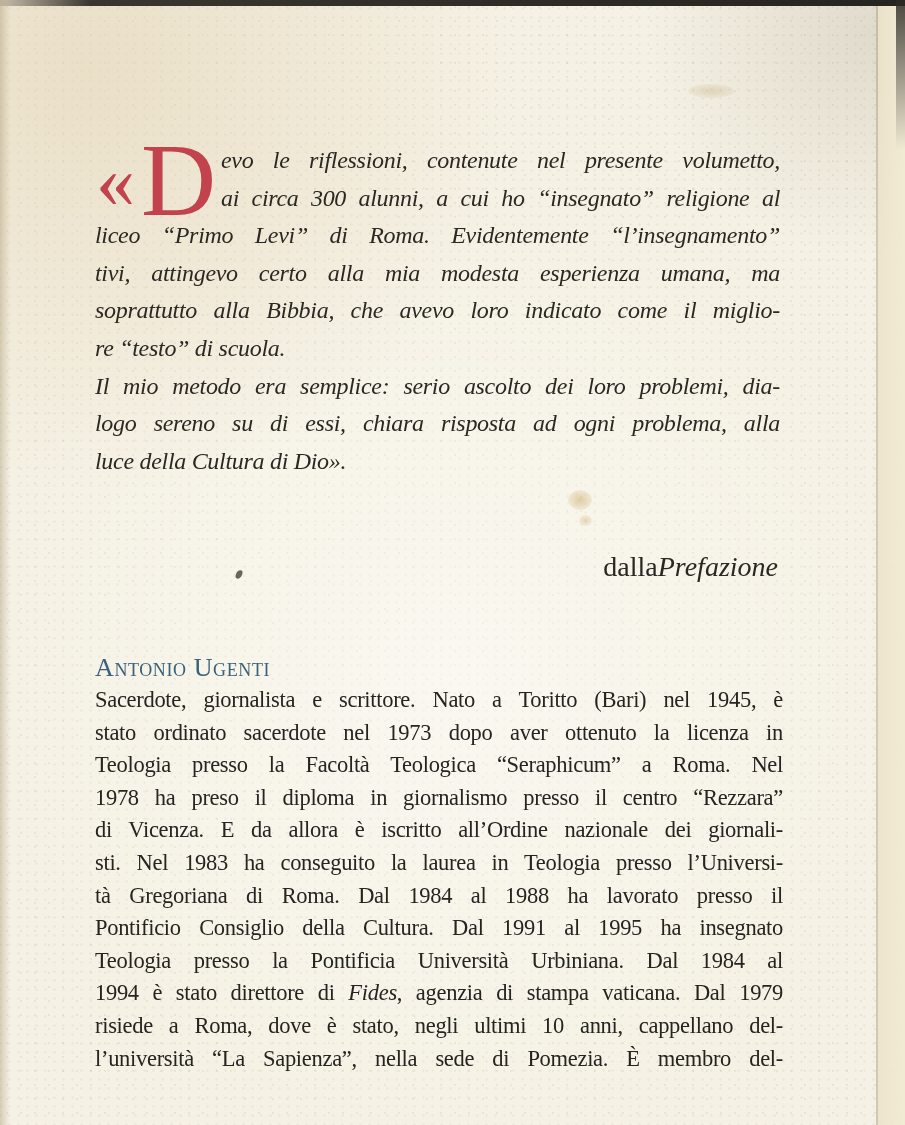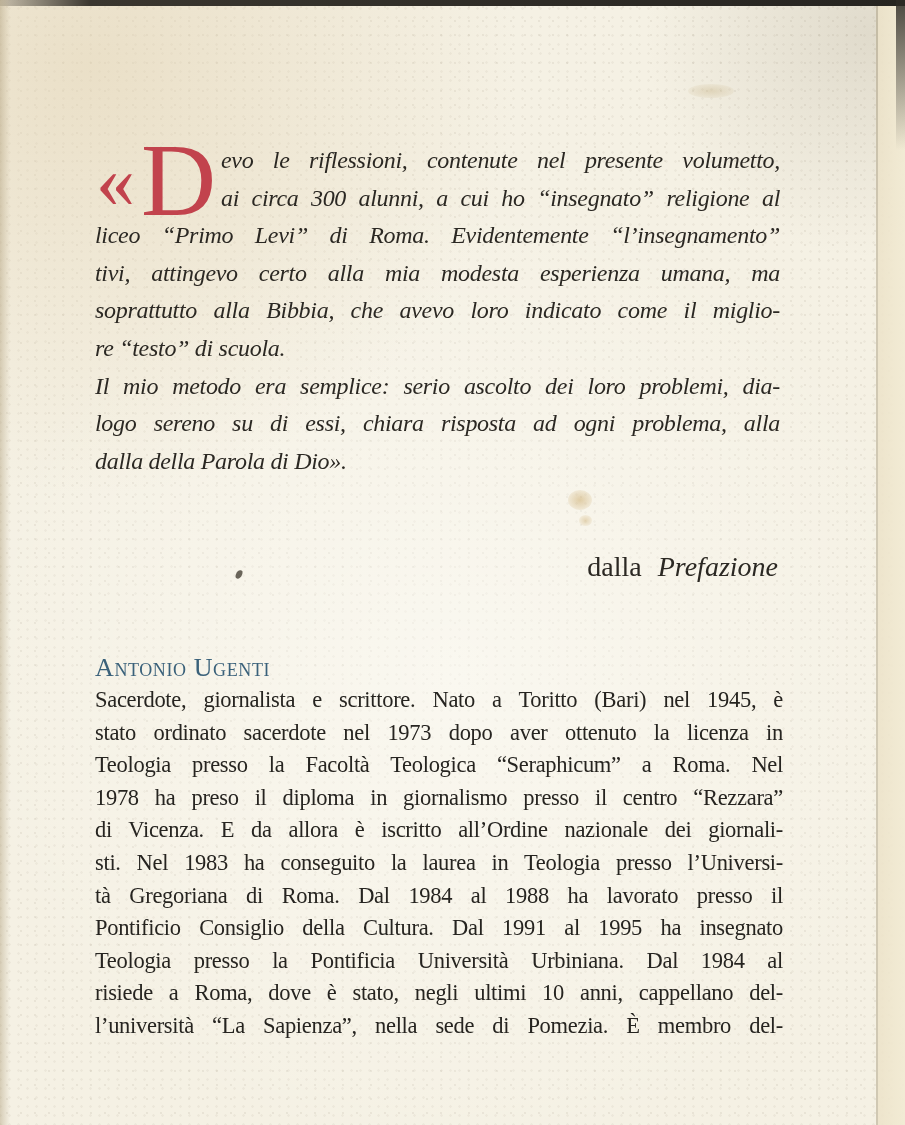--- a/index.html
+++ b/index.html
@@ -44,21 +44,21 @@
     font-family:"Liberation Serif", serif;}
   .drop-cap{position:absolute;left:46px;top:-14px;font-size:104px;line-height:1;color:#c2434d;
     font-family:"Liberation Serif", serif;}
   .quote-line{font-style:italic;font-size:24px;line-height:37.6px;letter-spacing:-0.3px;
     text-align:justify;text-align-last:justify;white-space:nowrap;color:#2b2823;}
   .quote-line.dc-indent{padding-left:126px;}
   .quote-line.no-justify{text-align:right;text-align-last:left;white-space:normal;}
   
   .attribution{position:absolute;left:95px;top:549px;width:683px;text-align:right;
     font-size:28px;line-height:36px;color:#2b2823;}
-  .attribution .att-title{font-style:italic;margin-left:16px;}
+  .attribution .att-title{font-style:italic;margin-left:0;}
   
   .bio-block{position:absolute;left:95px;top:652px;width:688px;}
   .bio-name{font-variant:small-caps;font-size:26px;line-height:32px;letter-spacing:0.6px;
     color:#3a617a;}
   .bio-line{font-size:22.5px;line-height:32.6px;letter-spacing:-0.3px;
     text-align:justify;text-align-last:justify;color:#262420;}
   .bio-line.no-justify{text-align:left;text-align-last:left;}
   .italic{font-style:italic;}
 </style>
 </head>
@@ -80,35 +80,36 @@
     <span class="open-mark">«</span>
     <span class="drop-cap">D</span>
     <div class="quote-line dc-indent">evo le riflessioni, contenute nel presente volumetto,</div>
     <div class="quote-line dc-indent">ai circa 300 alunni, a cui ho “insegnato” religione al</div>
     <div class="quote-line">liceo “Primo Levi” di Roma. Evidentemente “l’insegnamento”</div>
     <div class="quote-line">tivi, attingevo certo alla mia modesta esperienza umana, ma</div>
     <div class="quote-line">soprattutto alla Bibbia, che avevo loro indicato come il miglio-</div>
     <div class="quote-line no-justify">re “testo” di scuola.</div>
     <div class="quote-line">Il mio metodo era semplice: serio ascolto dei loro problemi, dia-</div>
     <div class="quote-line">logo sereno su di essi, chiara risposta ad ogni problema, alla</div>
-    <div class="quote-line no-justify">dalla della Parola di Dio».</div>
+    <div class="quote-line no-justify">luce della Cultura di Dio».</div>
   </div>
 
   <div class="attribution">
     <span>dalla</span><span class="att-title">Prefazione</span>
   </div>
 
   <div class="bio-block">
     <div class="bio-name">Antonio Ugenti</div>
     <div class="bio-line">Sacerdote, giornalista e scrittore. Nato a Toritto (Bari) nel 1945, è</div>
     <div class="bio-line">stato ordinato sacerdote nel 1973 dopo aver ottenuto la licenza in</div>
     <div class="bio-line">Teologia presso la Facoltà Teologica “Seraphicum” a Roma. Nel</div>
     <div class="bio-line">1978 ha preso il diploma in giornalismo presso il centro “Rezzara”</div>
     <div class="bio-line">di Vicenza. E da allora è iscritto all’Ordine nazionale dei giornali-</div>
     <div class="bio-line">sti. Nel 1983 ha conseguito la laurea in Teologia presso l’Universi-</div>
     <div class="bio-line">tà Gregoriana di Roma. Dal 1984 al 1988 ha lavorato presso il</div>
     <div class="bio-line">Pontificio Consiglio della Cultura. Dal 1991 al 1995 ha insegnato</div>
     <div class="bio-line">Teologia presso la Pontificia Università Urbiniana. Dal 1984 al</div>
+    <div class="bio-line"><span>1994 è stato direttore di </span><span class="italic">Fides</span><span>, agenzia di stampa vaticana. Dal 1979</span></div>
     <div class="bio-line">risiede a Roma, dove è stato, negli ultimi 10 anni, cappellano del-</div>
     <div class="bio-line">l’università “La Sapienza”, nella sede di Pomezia. È membro del-</div>
   </div>
 
 </div>
 
 </body></html>

